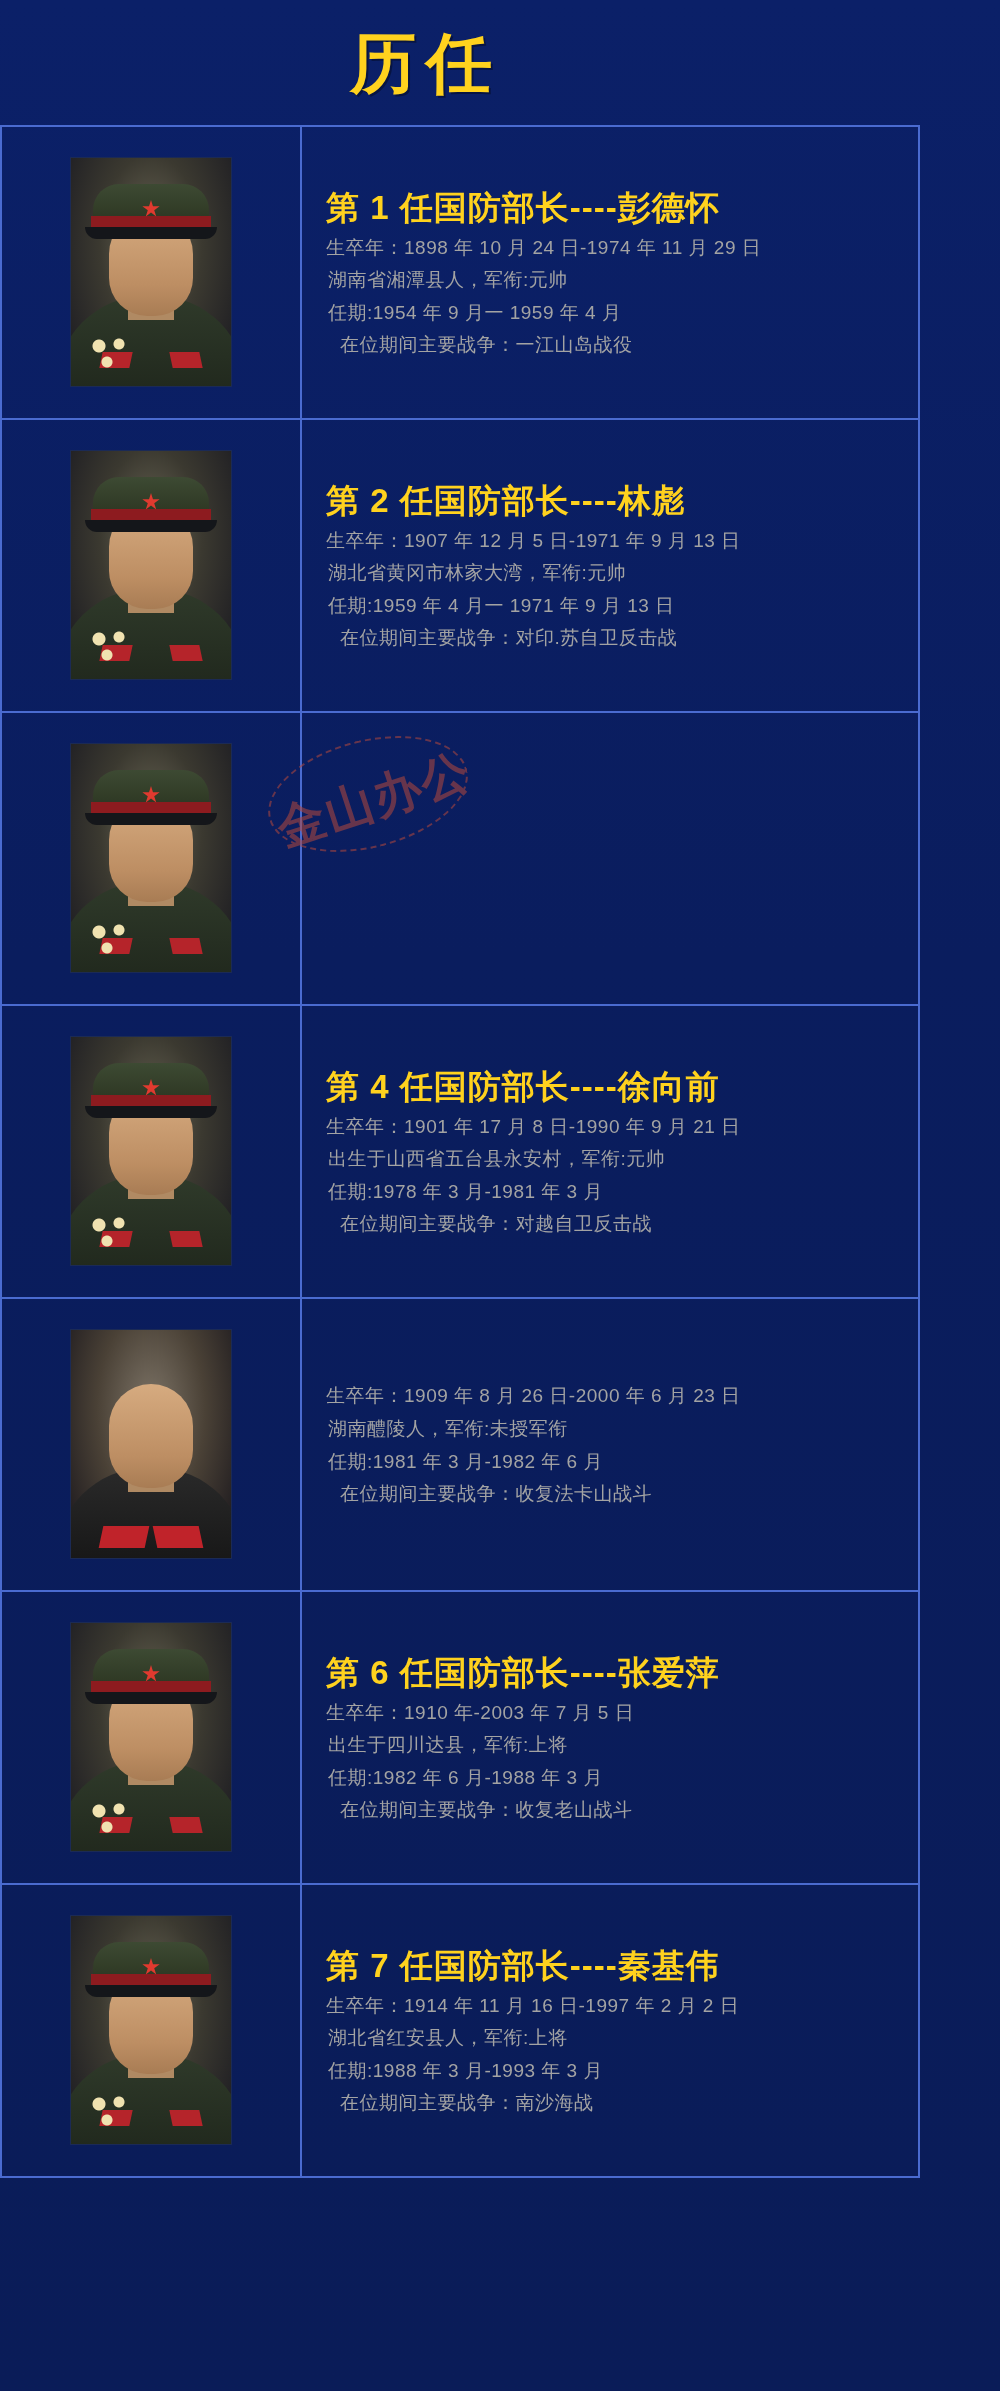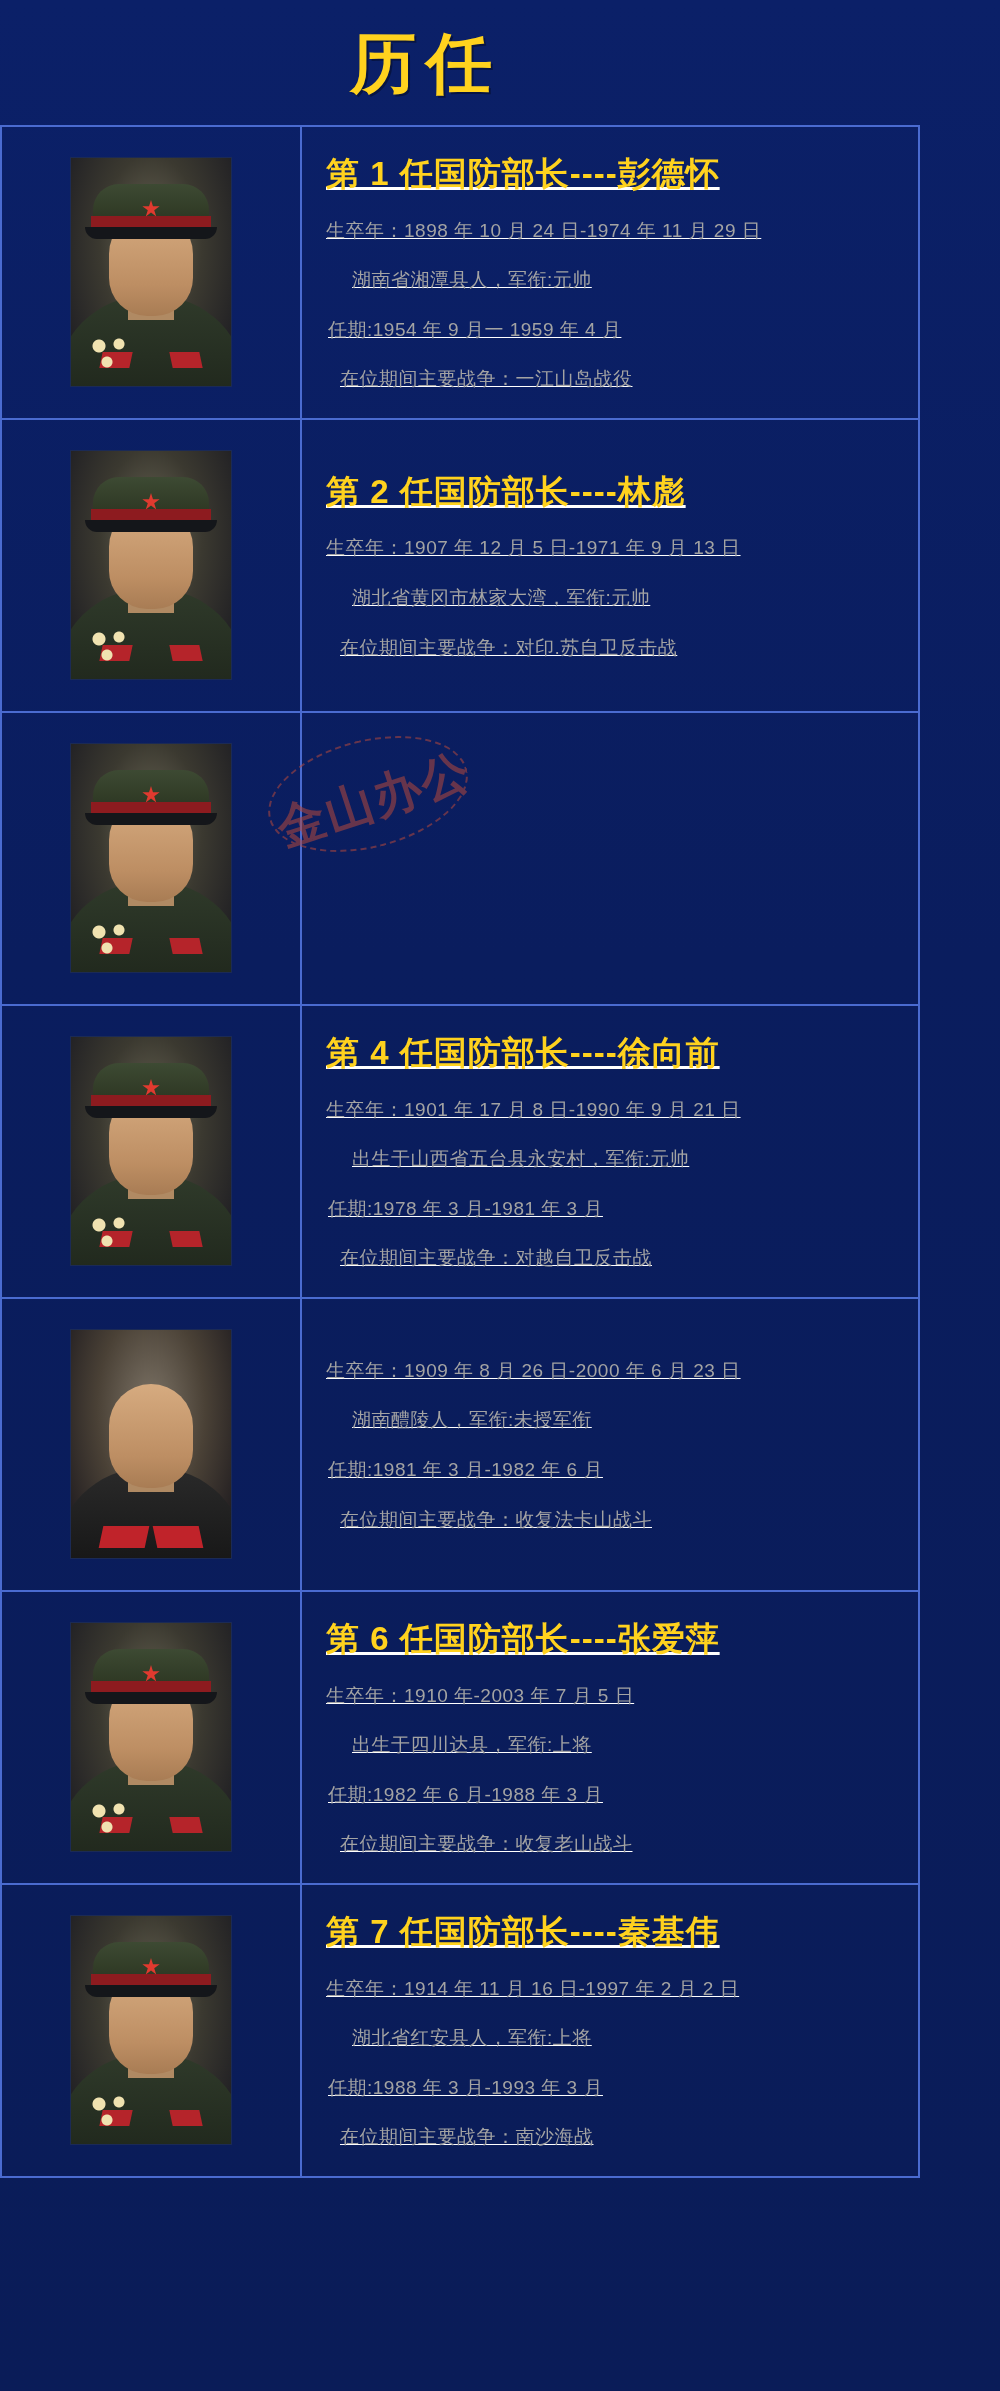--- a/index.html
+++ b/index.html
@@ -189,39 +189,38 @@
   }
 
   
   .cell-text {
     flex: 1 1 auto;
     box-sizing: border-box;
     padding: 16px 18px 14px 24px;
     display: flex;
     flex-direction: column;
     justify-content: center;
-    gap: 24px;
-    text-decoration: underline;
+    gap: 7px;
   }
   .person-title {
     color: #ffd21e;
     font-size: 33px;
     font-weight: bold;
     letter-spacing: 1px;
     line-height: 1.2;
     white-space: nowrap;
   }
   .line {
     color: #a3a3a3;
     font-size: 19px;
     line-height: 1.35;
     letter-spacing: 0.5px;
     white-space: nowrap;
   }
-  .line.indent-1 { padding-left: 2px; margin-left: 24px; }
+  .line.indent-1 { padding-left: 2px; }
   .line.indent-2 { padding-left: 2px; }
   .line.war { padding-left: 14px; }
 
   
   .watermark {
     position: absolute;
     left: 266px;
     top: 740px;
     width: 210px;
     height: 120px;
@@ -299,20 +298,21 @@
           <div class="star"></div>
           <div class="collar-l"></div>
           <div class="collar-r"></div>
           <div class="medals"></div>
         </div>
       </div>
       <div class="cell-text">
         <div class="person-title">第 2 任国防部长----林彪</div>
         <div class="line">生卒年：1907 年 12 月 5 日-1971 年 9 月 13 日</div>
         <div class="line indent-1">湖北省黄冈市林家大湾，军衔:元帅</div>
+        <div class="line indent-2">任期:1959 年 4 月一 1971 年 9 月 13 日</div>
         <div class="line war">在位期间主要战争：对印.苏自卫反击战</div>
       </div>
     </div>
 
     <div class="row">
       <div class="cell-photo">
         <div class="portrait">
           <div class="bg"></div>
           <div class="shoulders"></div>
           <div class="neck"></div>

